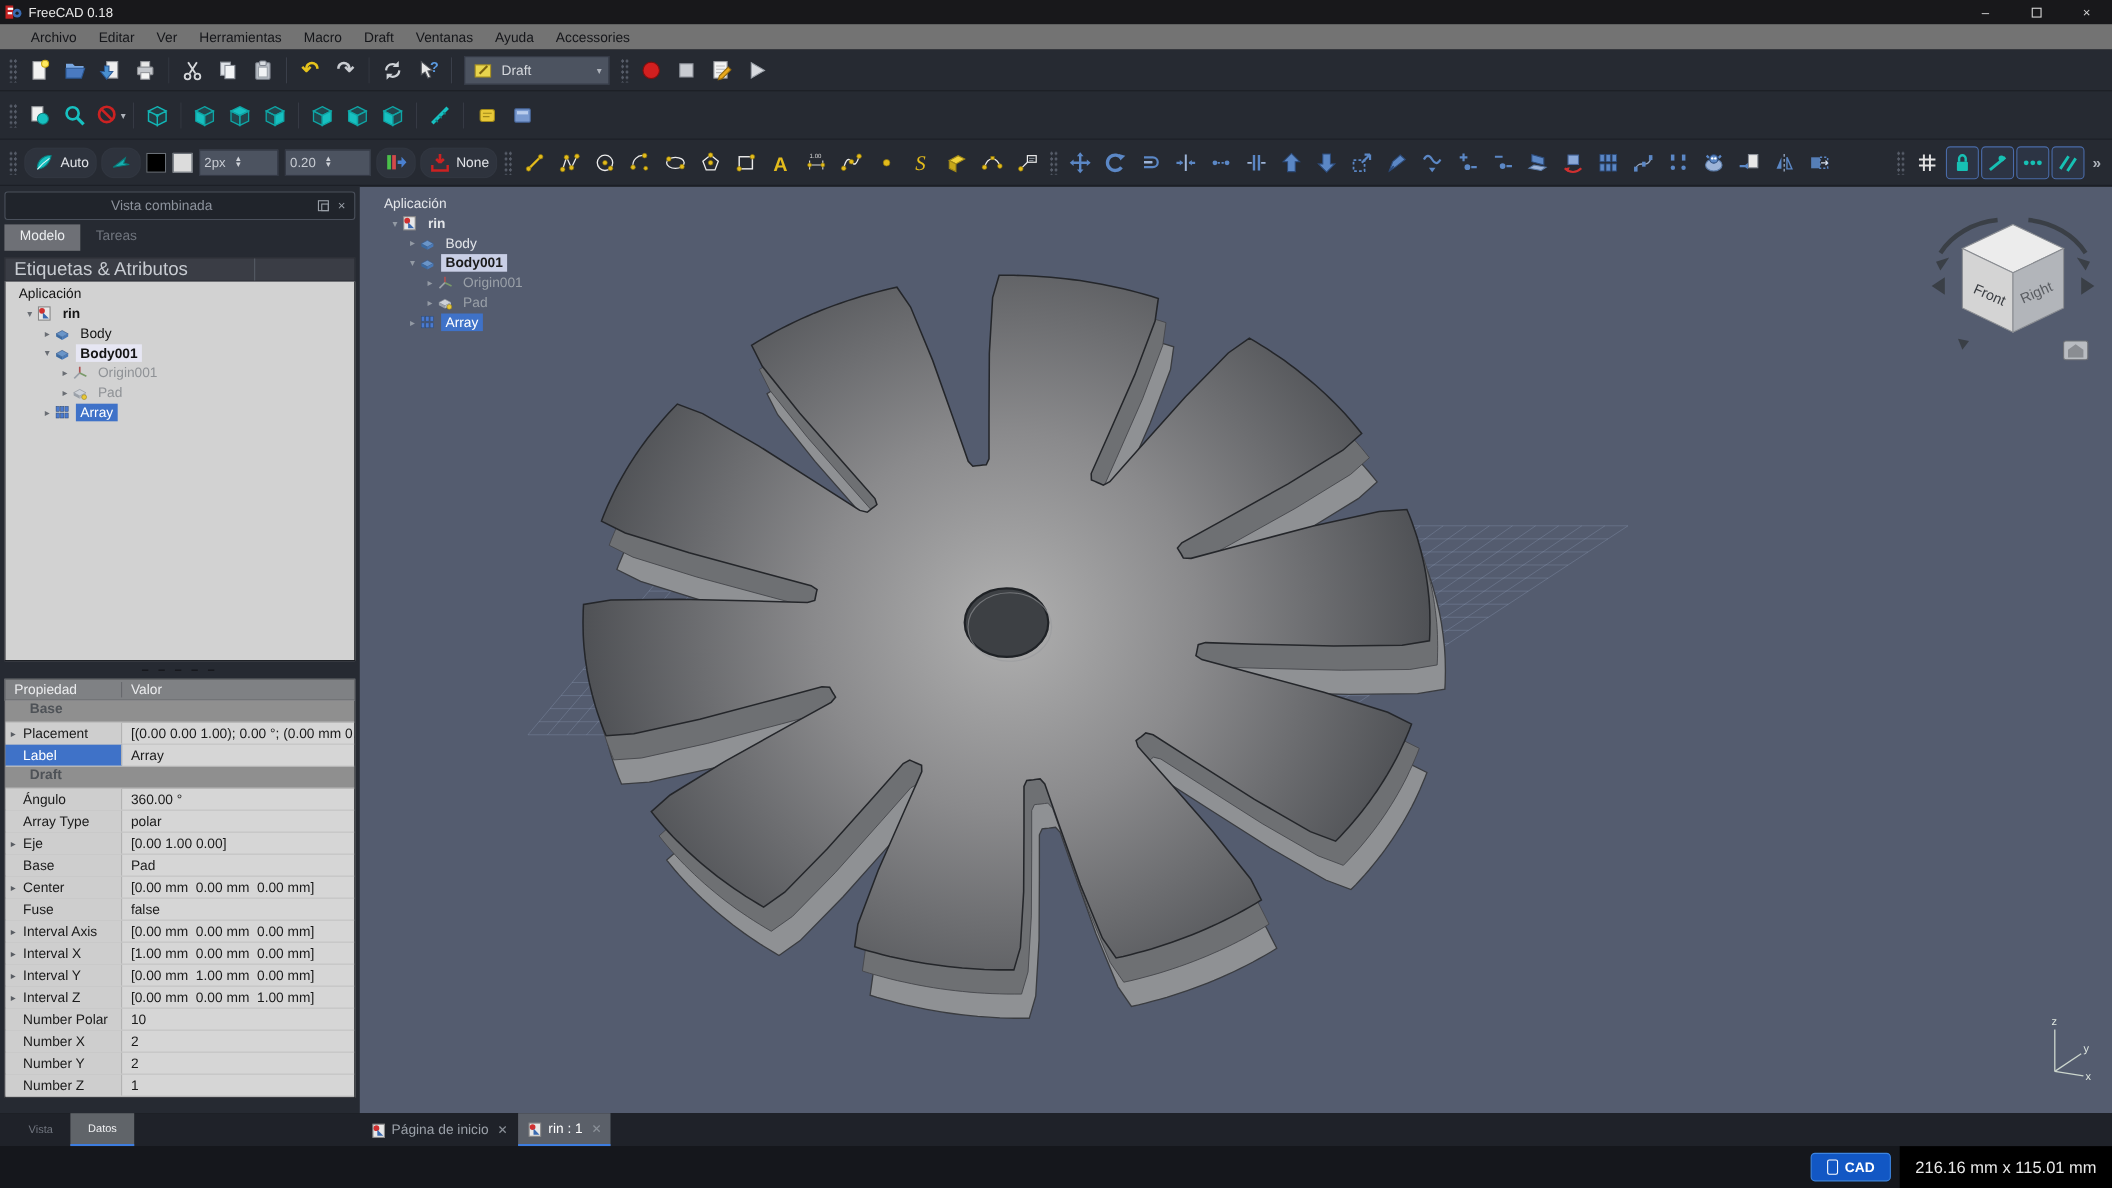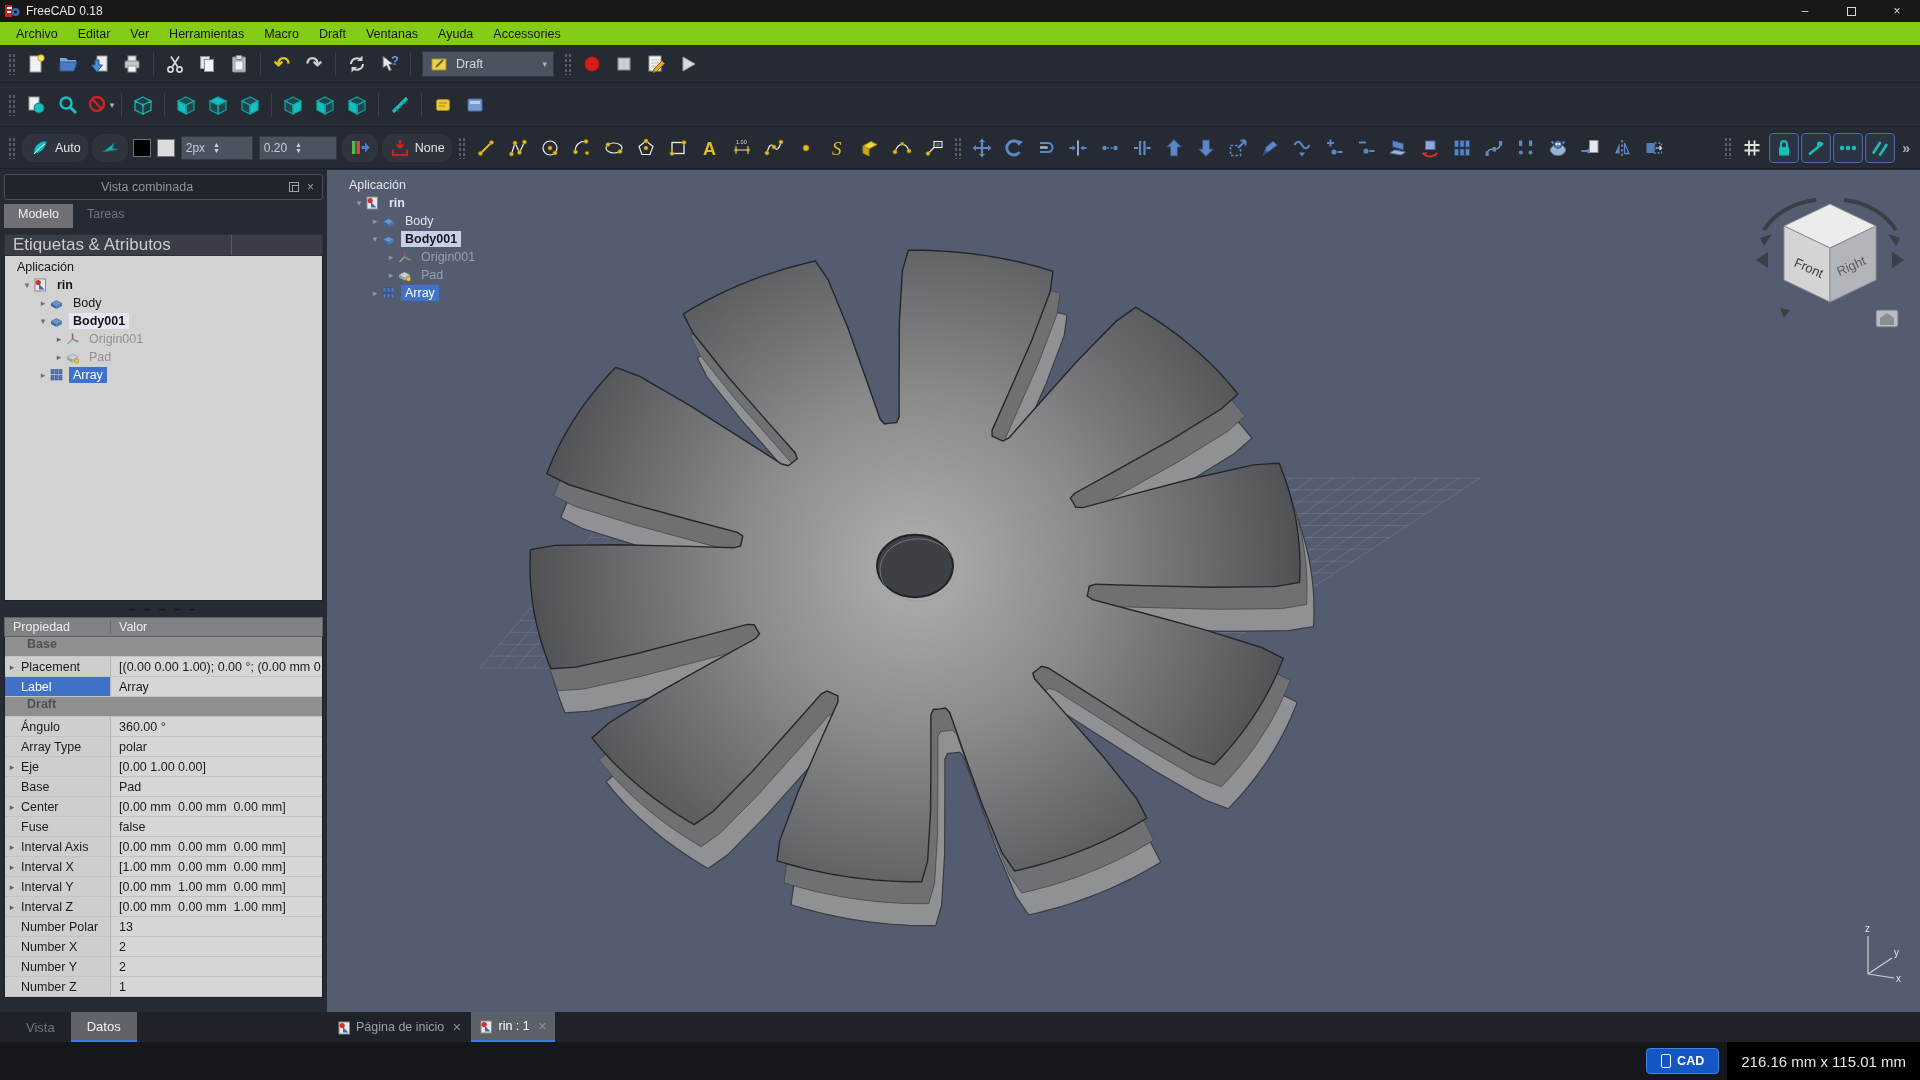--- a/index.html
+++ b/index.html
@@ -7,22 +7,22 @@
     -webkit-font-smoothing:antialiased;}
   *{box-sizing:border-box;user-select:none;}
 
   
   .titlebar{position:absolute;left:0;top:0;width:1920px;height:22px;background:#18181b;
     display:flex;align-items:center;color:#e8e8e8;font-size:12px;}
   .titlebar .appicon{width:16px;height:14px;margin:0 6px 0 4px;}
   .winbtns{margin-left:auto;display:flex;height:100%;}
   .winbtn{width:46px;height:100%;display:flex;align-items:center;justify-content:center;color:#d8d8d8;font-size:12px;}
   .winbtn .sq{width:9px;height:9px;border:1px solid #d8d8d8;}
-  .menubar{position:absolute;left:0;top:22px;width:1920px;height:23px;background:#84cc16;
-    display:flex;align-items:center;padding-left:6px;}
+  .menubar{position:absolute;left:0;top:22px;width:1920px;height:23px;background:#737373;
+    display:flex;align-items:center;padding-left:18px;}
   .menu-item{padding:2px 10px;font-size:12.5px;color:#15161a;}
 
   .toolbars{position:absolute;left:0;top:45px;width:1920px;height:125px;background:#262a32;}
   .tbrow{display:flex;align-items:center;padding-left:4px;border-bottom:1px solid #1c1f25;}
   .tb1{height:38px;} .tb2{height:44px;} .tb3{height:42px;}
   .grip{width:8px;height:22px;margin:0 4px;background-image:radial-gradient(#565c68 1px, transparent 1.3px);background-size:4px 5px;}
   .sep{width:1px;height:24px;background:#14161a;border-right:1px solid #3a3f4a;margin:0 5px;}
   .tbtn{height:30px;min-width:30px;display:flex;align-items:center;justify-content:center;margin:0 1px;border-radius:2px;color:#d8d8d8;}
   .tbtn.active{background:#2c3444;border:1px solid #4a6ba8;border-radius:4px;}
   .ticon{display:flex;align-items:center;justify-content:center;}
@@ -87,21 +87,21 @@
   .ovtree .trow.dim{color:#9aa0a8;}
   .ovtree .trow.hover .lb{background:#c9cfe6;color:#1a1a1a;}
   .ovtree .trow.selected .lb{background:#3f72c8;color:#fff;}
 
   .navcube{position:absolute;right:10px;top:12px;width:160px;height:155px;}
   .axiscross{position:absolute;right:18px;bottom:28px;}
 
   
   .mdibar{position:absolute;left:0;top:1012px;width:1920px;height:30px;background:#1f2229;display:flex;align-items:stretch;}
   .docktabs{width:327px;display:flex;align-items:stretch;padding-left:10px;}
-  .btab{padding:0 16px;display:flex;align-items:center;font-size:13px;color:#70757e;}
+  .btab{padding:0 16px;display:flex;align-items:center;font-size:10px;color:#70757e;}
   .btab.active{background:#606469;color:#f2f3f5;border-bottom:2px solid #3d7de0;}
   .mditab{display:flex;align-items:center;padding:0 8px;font-size:12.5px;color:#9aa0a8;margin-left:2px;}
   .mditab .x{margin-left:8px;font-size:11px;color:#8a9098;}
   .mditab.active{background:#5b6069;color:#fff;border-bottom:2px solid #3d7de0;}
   .mditab .mic{width:14px;height:13px;margin-right:5px;}
 
   .statusbar{position:absolute;left:0;top:1042px;width:1920px;height:38px;background:#15171c;display:flex;align-items:center;}
   .cadbtn{margin-left:auto;height:26px;border:1px solid #3d85e0;background:#1257c4;border-radius:4px;
     color:#fff;font-size:12.5px;font-weight:bold;display:flex;align-items:center;padding:0 14px;}
   .cadbtn .ci{width:10px;height:14px;border:1.5px solid #fff;border-radius:2px;margin-right:6px;}
@@ -1003,21 +1003,21 @@
             <span class="exp">▸</span>
             <span class="nm">Interval Z</span>
           </div>
           <div class="pc2">[0.00 mm  0.00 mm  1.00 mm]</div>
         </div>
         <div class="prow">
           <div class="pc1">
             <span class="exp"></span>
             <span class="nm">Number Polar</span>
           </div>
-          <div class="pc2">13</div>
+          <div class="pc2">10</div>
         </div>
         <div class="prow">
           <div class="pc1">
             <span class="exp"></span>
             <span class="nm">Number X</span>
           </div>
           <div class="pc2">2</div>
         </div>
         <div class="prow">
           <div class="pc1">

